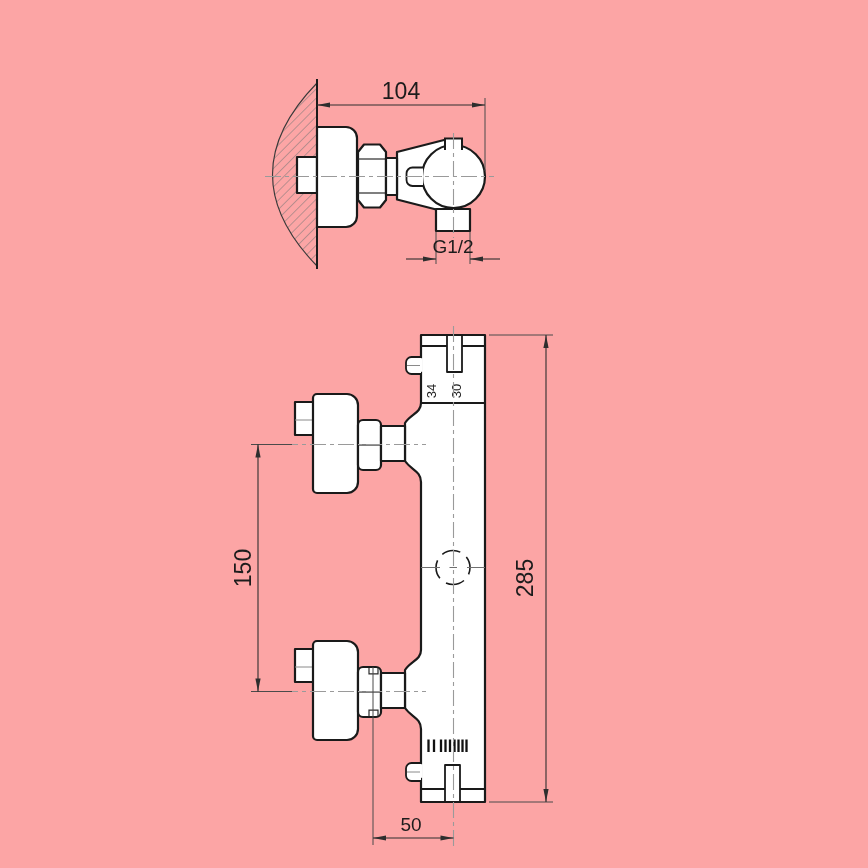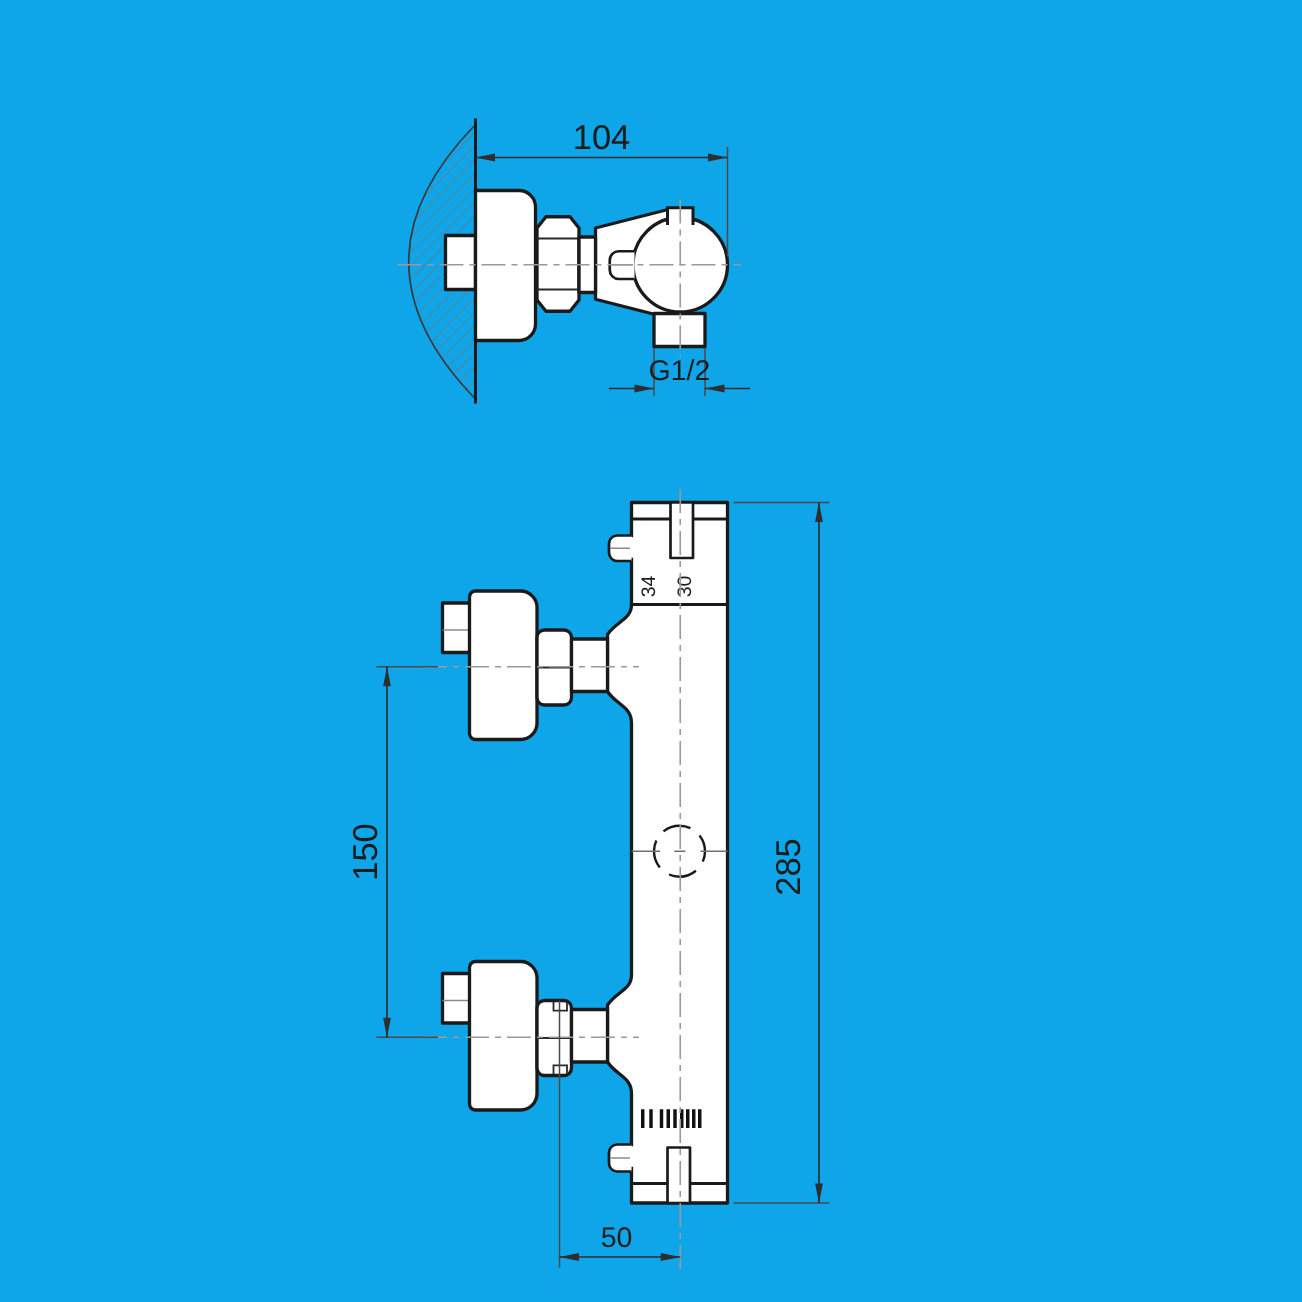--- a/index.html
+++ b/index.html
@@ -1,16 +1,16 @@
 <!DOCTYPE html>
 <html><head>
 <meta charset="utf-8">
 <style>
   html,body{margin:0;padding:0;background:#ffffff;}
-  .page{position:relative;width:868px;height:868px;background:#0ea5e9;overflow:hidden;}
+  .page{position:relative;width:868px;height:868px;background:#fca5a5;overflow:hidden;}
   svg{position:absolute;left:0;top:0;}
   svg text{font-family:"Liberation Sans","DejaVu Sans",sans-serif;fill:#1c1c1c;}
   .outline{fill:#ffffff;stroke:#1a1a1a;stroke-width:2.2;stroke-linejoin:round;}
   .outline-thin{fill:#ffffff;stroke:#1a1a1a;stroke-width:1.8;stroke-linejoin:round;}
   .edge{stroke:#1a1a1a;stroke-width:2;fill:none;}
   .facet{stroke:#2a2a2a;stroke-width:1.2;fill:none;}
   .facet-lt{stroke:#8a8a8a;stroke-width:1;fill:none;}
   .dim{stroke:#2e2e2e;stroke-width:1.1;fill:none;}
   .ext{stroke:#4a4a4a;stroke-width:1;fill:none;}
   .arrow{fill:#2e2e2e;stroke:none;}

